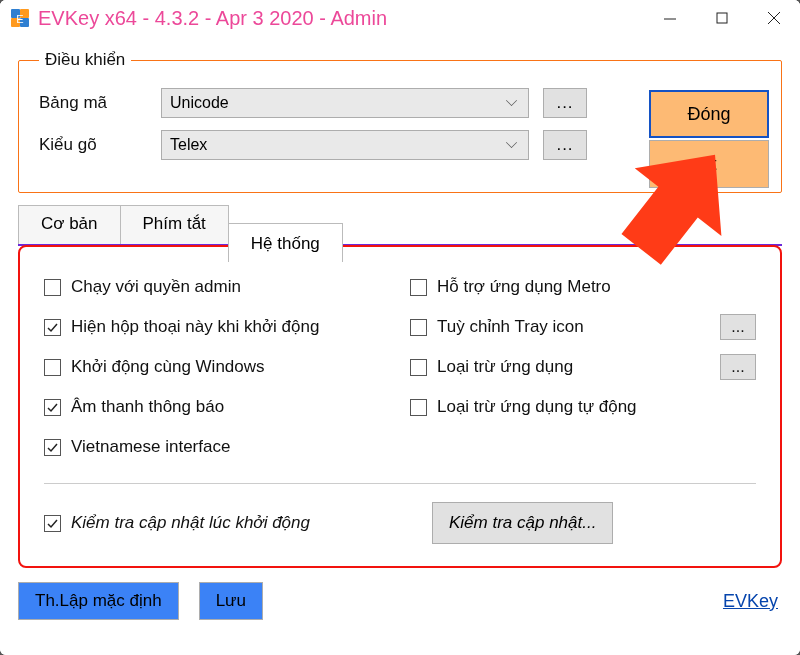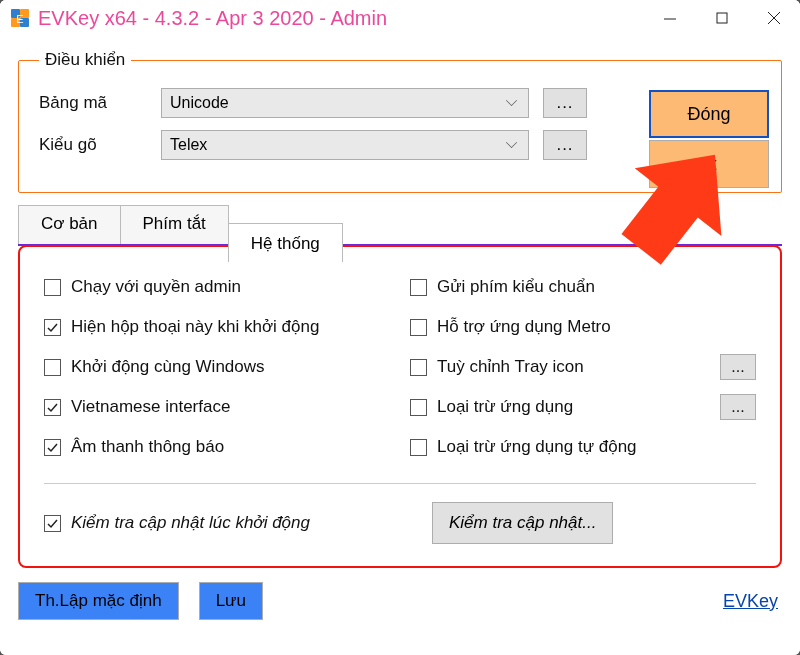--- a/index.html
+++ b/index.html
@@ -141,36 +141,32 @@
           <div class="check-row">
               <span class="check"></span>
               <span>Khởi động cùng Windows</span>
             </div>
           <div class="check-row">
               <span class="check checked">
                 <svg width="13" height="13">
                   <polyline points="2,7 5,10 11,3" fill="none" stroke="#222" stroke-width="1.5"></polyline>
                 </svg>
               </span>
-              <span>Vietnamese interface</span>
+              <span>Âm thanh thông báo</span>
             </div>
           <div class="check-row">
               <span class="check checked">
                 <svg width="13" height="13">
                   <polyline points="2,7 5,10 11,3" fill="none" stroke="#222" stroke-width="1.5"></polyline>
                 </svg>
               </span>
-              <span>Âm thanh thông báo</span>
+              <span>Vietnamese interface</span>
             </div>
         </div>
         <div class="col">
-          <div class="check-row">
-              <span class="check"></span>
-              <span>Gửi phím kiểu chuẩn</span>
-            </div>
           <div class="check-row">
               <span class="check"></span>
               <span>Hỗ trợ ứng dụng Metro</span>
             </div>
           <div class="check-row">
               <span class="check"></span>
               <span>Tuỳ chỉnh Tray icon</span>
               <span class="trail-btn">...</span>
             </div>
           <div class="check-row">

